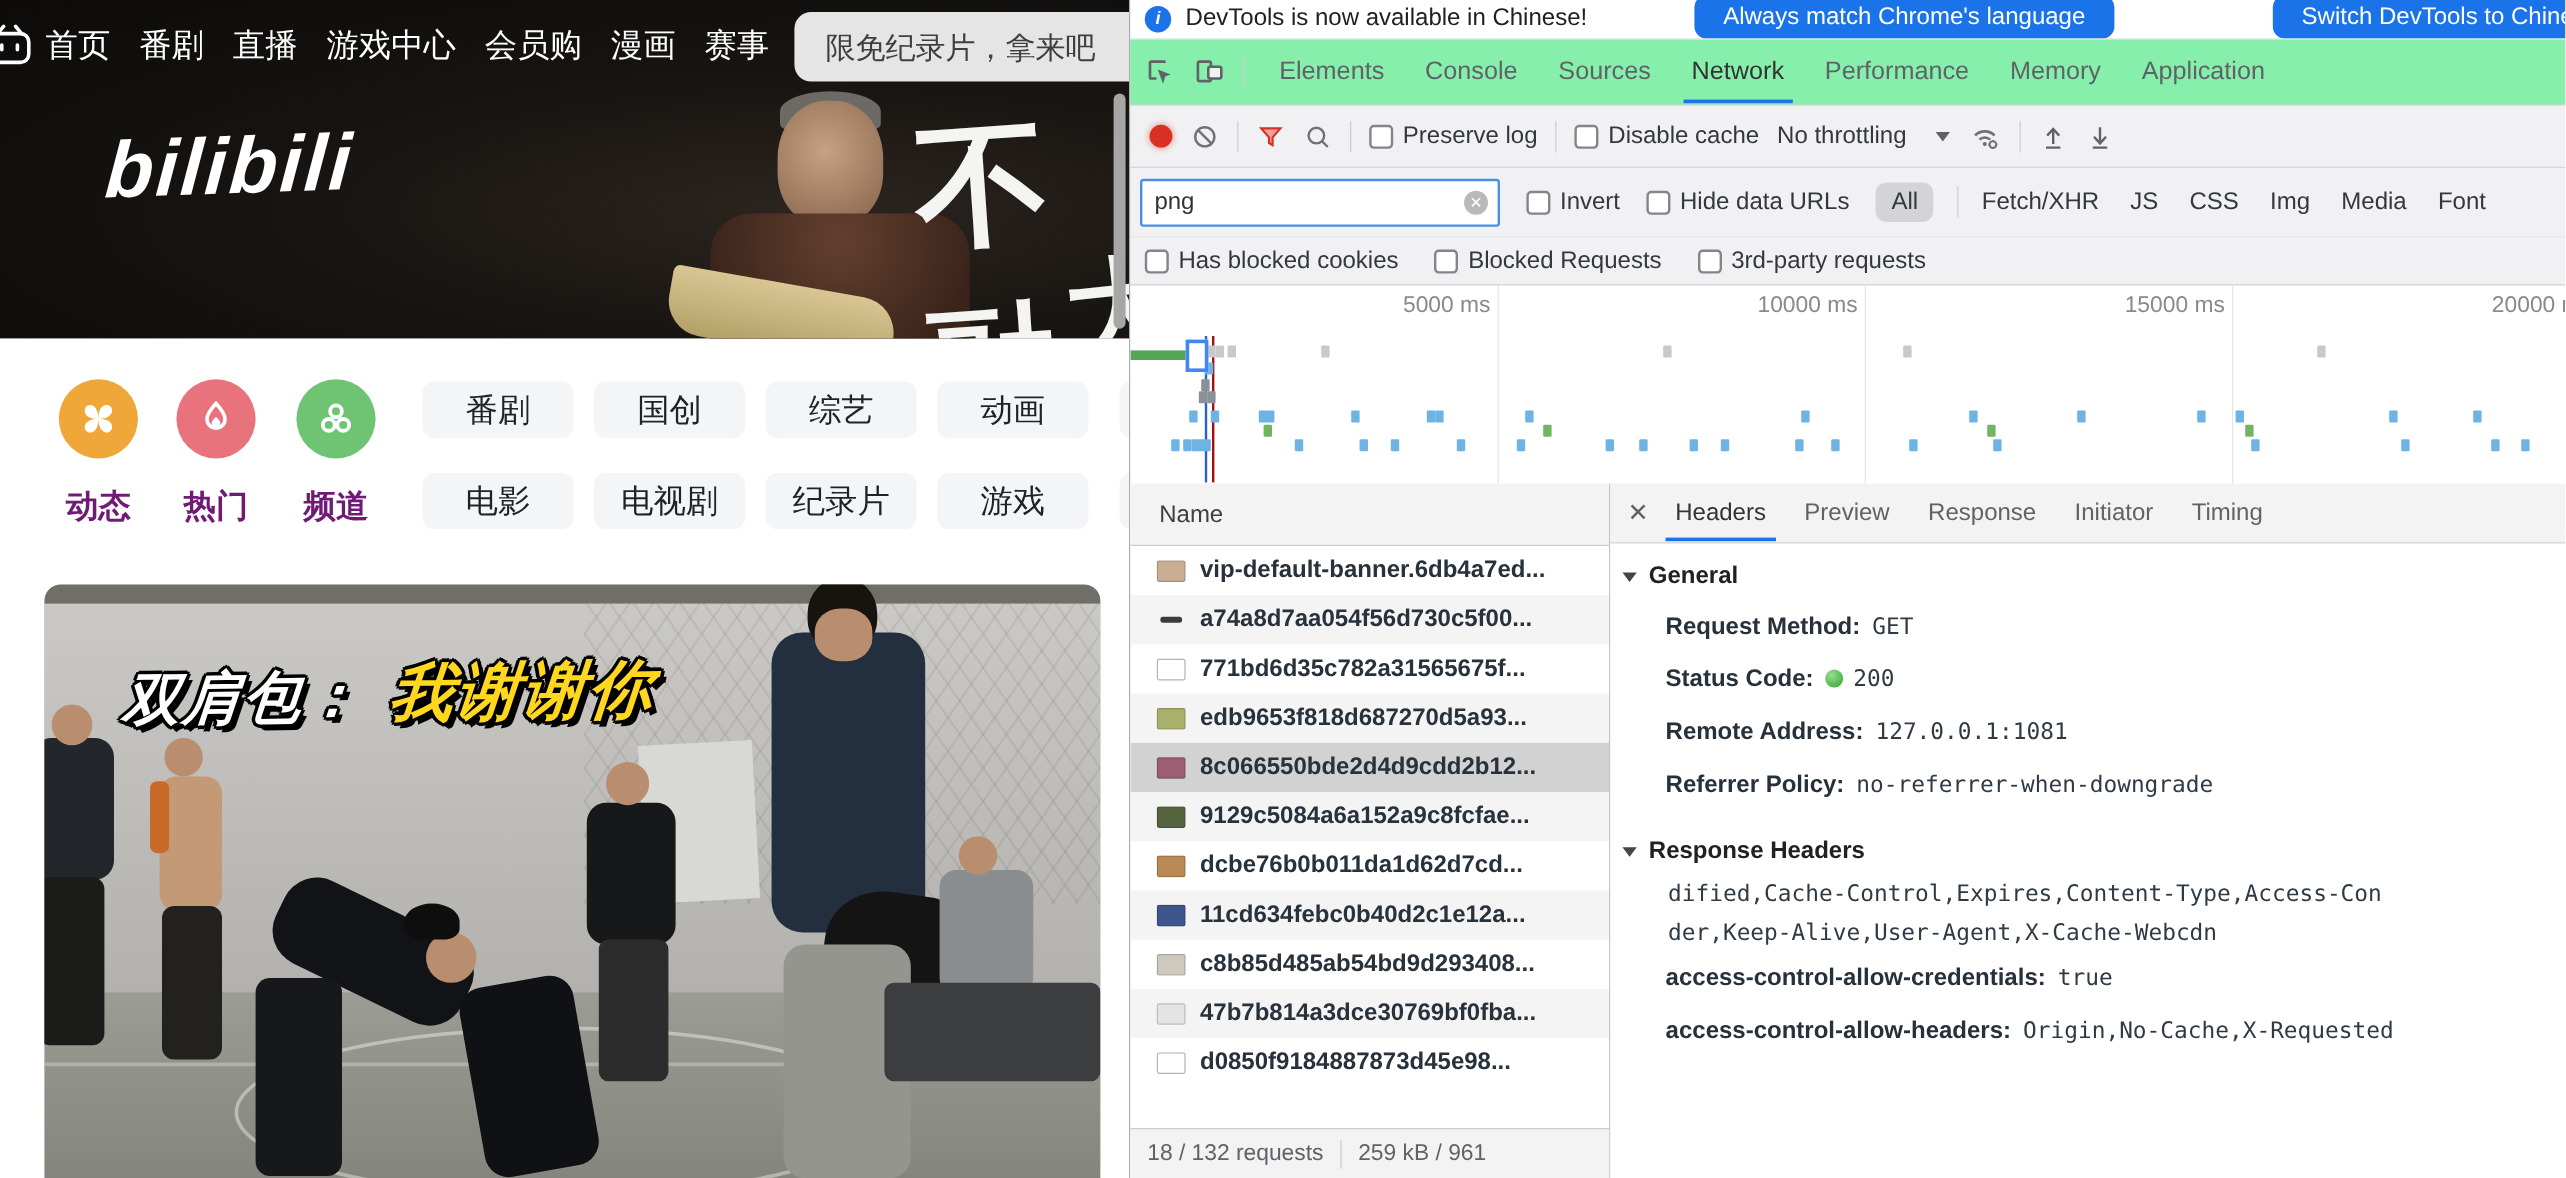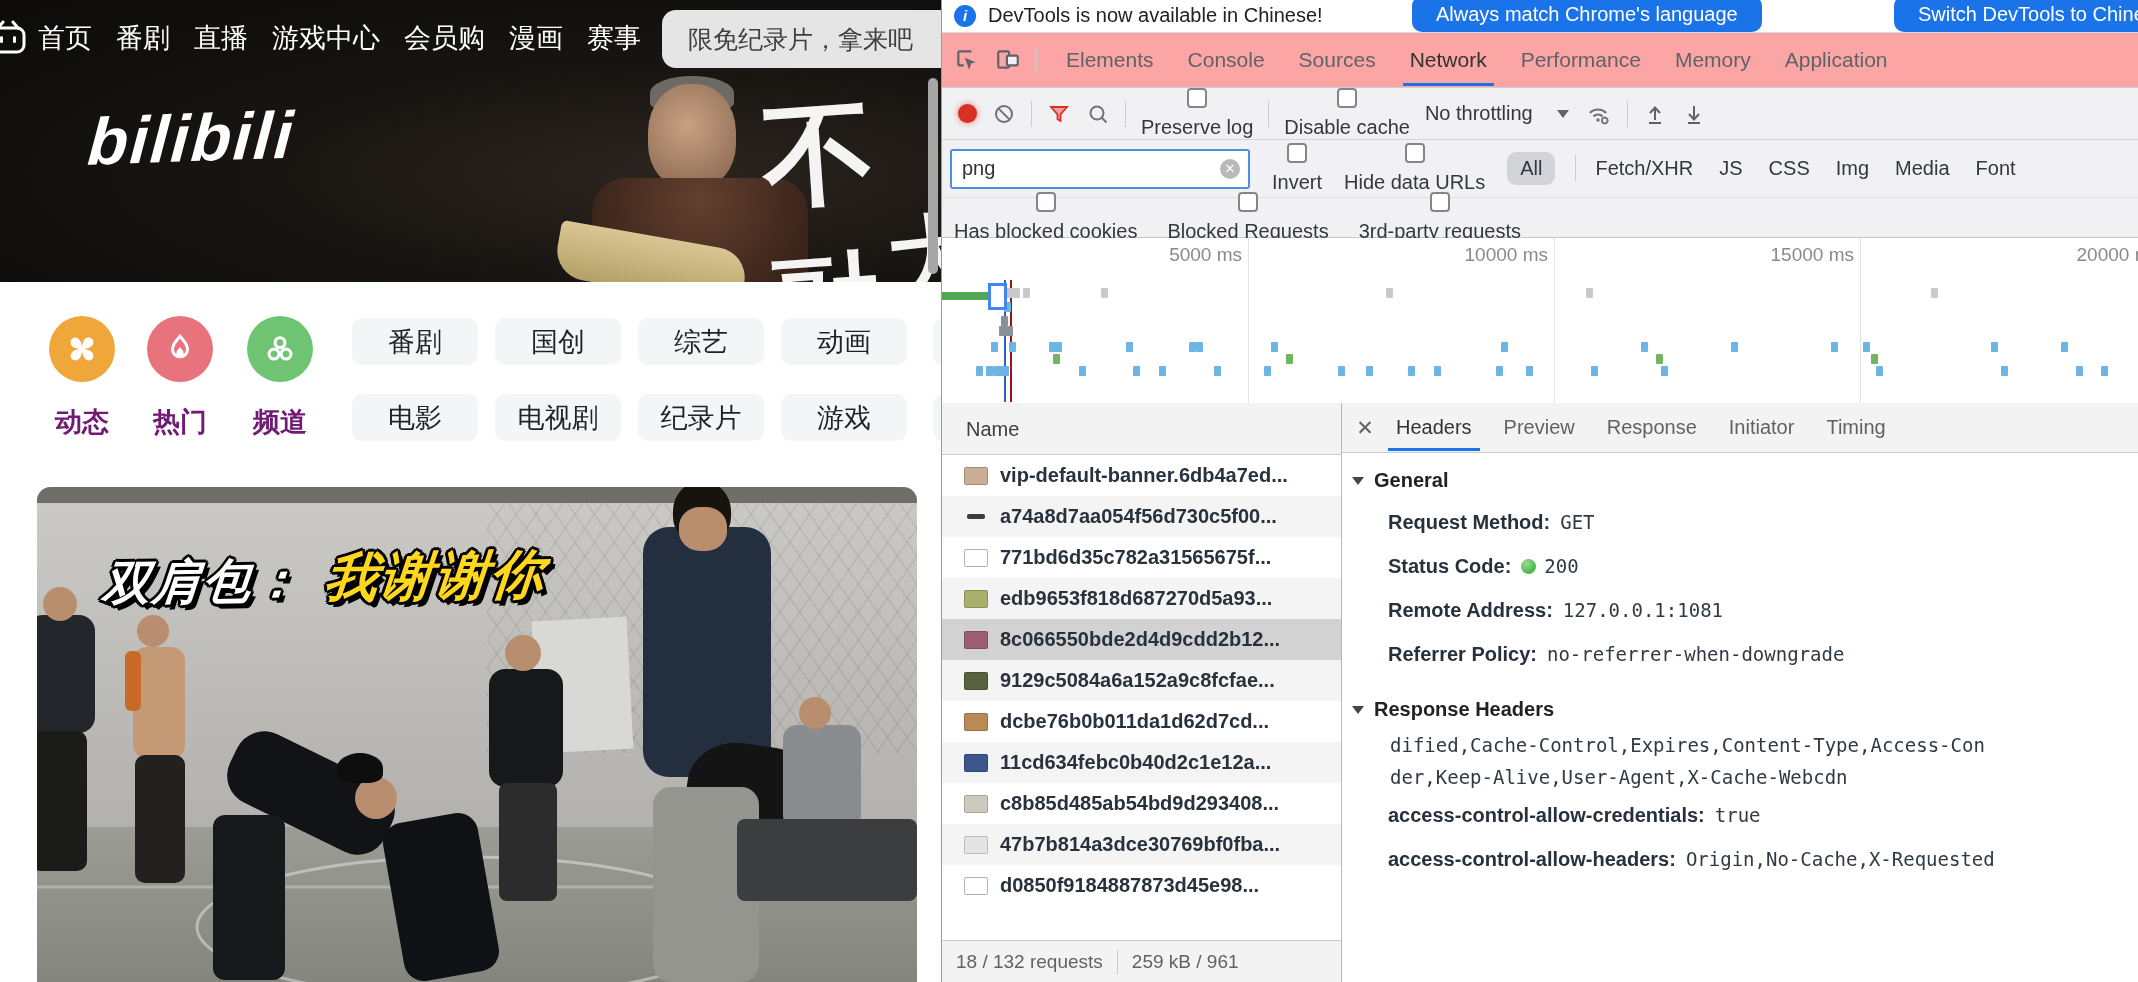--- a/index.html
+++ b/index.html
@@ -58,31 +58,31 @@
   
   .devtools { position:absolute; left:941px; top:0; width:1197px; height:982px; background:#fff; border-left:1px solid #9a9a9a; font-size:20px; color:#333; }
   .notif { position:absolute; left:0; top:0; right:0; height:33px; background:#fff; border-bottom:1px solid #dadce0; overflow:hidden; }
   .info-icon { position:absolute; left:12px; top:5px; width:22px; height:22px; border-radius:50%; background:#1a73e8; color:#fff;
                font-size:15px; font-weight:bold; font-style:italic; text-align:center; line-height:22px; }
   .notif-text { position:absolute; left:46px; top:4px; font-size:20px; color:#202124; white-space:nowrap; }
   .notif-btn { position:absolute; top:-4px; height:36px; background:#1a73e8; color:#fff; border:none; border-radius:10px;
                font-size:20px; padding:0 24px; white-space:nowrap; cursor:pointer; font-family:inherit; }
   .nb1 { left:470px; } .nb2 { left:952px; }
 
-  .tabbar { position:absolute; left:0; top:33px; right:0; height:55px; background:#fca5a5; border-bottom:1px solid #d0d0d0; display:flex; align-items:center; }
+  .tabbar { position:absolute; left:0; top:33px; right:0; height:55px; background:#86efac; border-bottom:1px solid #d0d0d0; display:flex; align-items:center; }
   .tb-icons { display:flex; align-items:center; gap:14px; padding:0 12px; }
   .vsep { width:1px; height:26px; background:#ccc; }
   .dt-tab { padding:0 17px; line-height:52px; font-size:21px; color:#5f6368; cursor:pointer; position:relative; white-space:nowrap; }
   .dt-tab.active { color:#333; }
   .dt-tab.active::after { content:""; position:absolute; left:10px; right:10px; bottom:0; height:3px; background:#1a73e8; }
 
   .toolbar { position:absolute; left:0; top:88px; right:0; height:52px; background:#f1f1f3; border-bottom:1px solid #d5d5d5;
              display:flex; align-items:center; gap:15px; padding-left:16px; }
   .rec-dot { width:19px; height:19px; border-radius:50%; background:#d93025; box-shadow:0 0 6px rgba(217,48,37,.6); }
-  .chk { display:flex; align-items:center; gap:8px; white-space:nowrap; color:#33383d; cursor:pointer;flex-direction:column; }
+  .chk { display:flex; align-items:center; gap:8px; white-space:nowrap; color:#33383d; cursor:pointer; }
   .cb { width:20px; height:20px; border:2px solid #80868b; border-radius:4px; background:#fff; flex:0 0 auto; }
   .throttle { display:flex; align-items:center; gap:24px; color:#33383d; cursor:pointer; white-space:nowrap; }
   .caret-down { width:0; height:0; border-left:6px solid transparent; border-right:6px solid transparent; border-top:8px solid #5f6368; }
 
   .filterbar { position:absolute; left:0; top:140px; right:0; height:58px; background:#f1f1f3; border-bottom:1px solid #e2e2e2;
                display:flex; align-items:center; gap:22px; padding-left:8px; overflow:hidden; }
   .filter-wrap { position:relative; flex:0 0 auto; }
   .filter-input { width:300px; height:40px; border:2px solid #4a90e2; border-radius:3px; background:#fff; font-size:20px;
                   font-family:inherit; color:#333; padding:0 40px 0 10px; outline:none; }
   .clear-x { position:absolute; right:10px; top:10px; width:20px; height:20px; border-radius:50%; background:#b9b9b9; cursor:pointer; }

